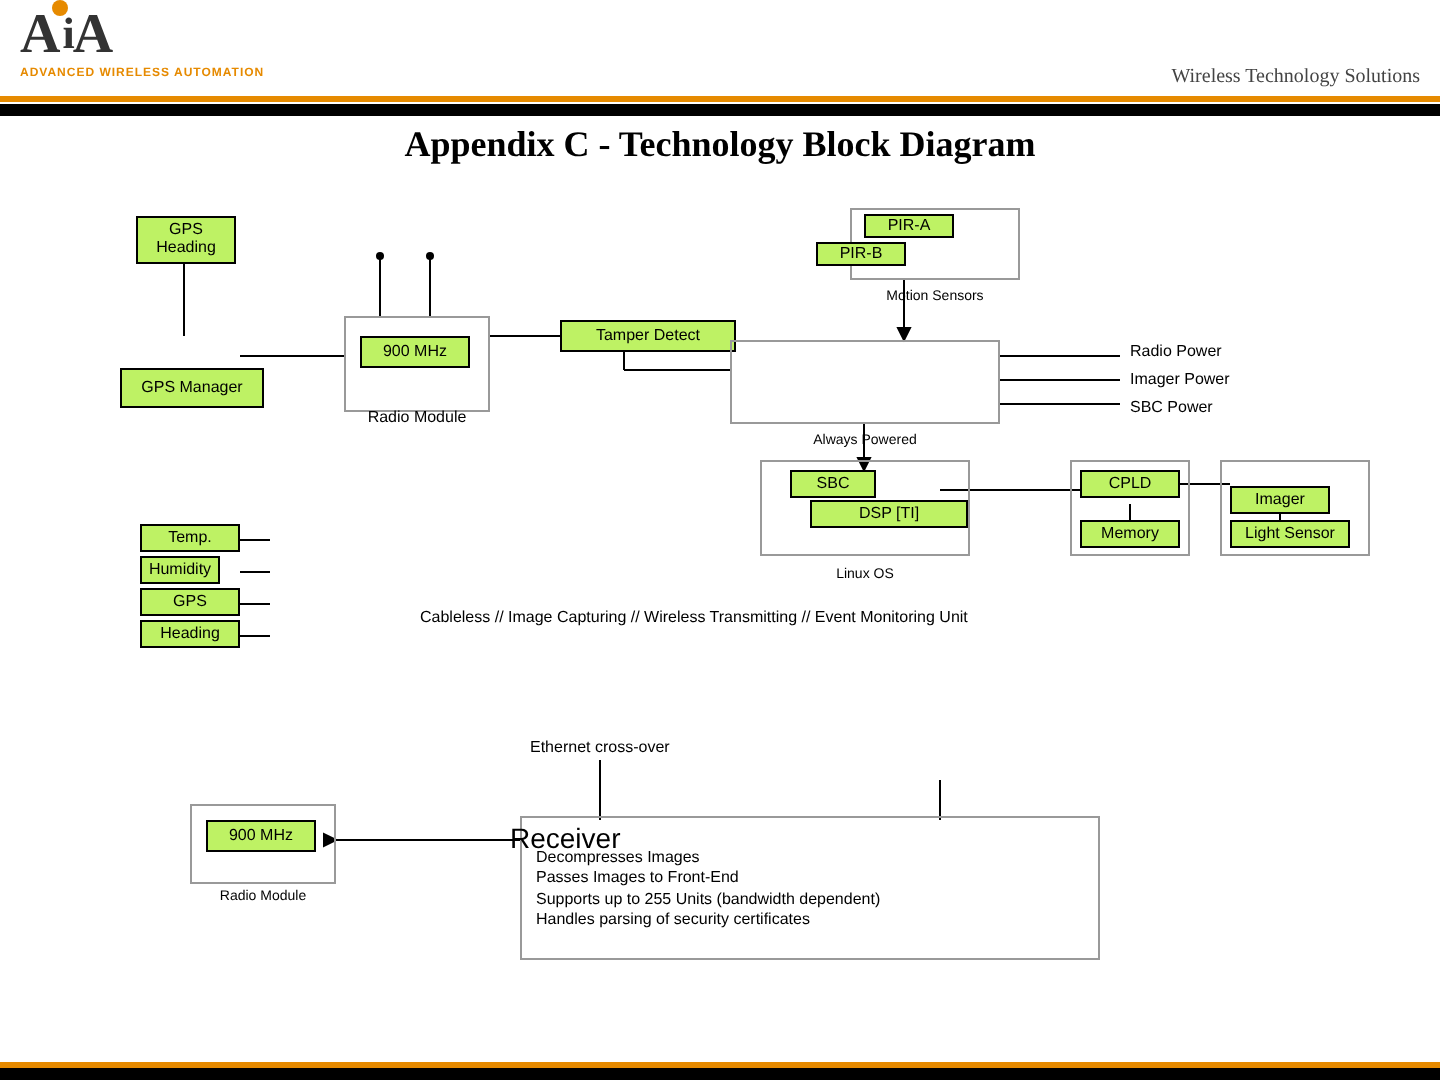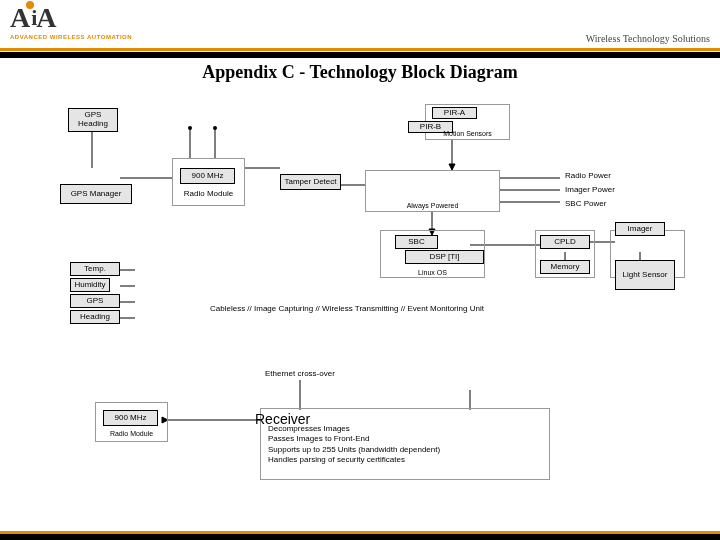--- a/index.html
+++ b/index.html
@@ -7,24 +7,24 @@
   .header { position: relative; height: 60px; }
   .logo { position: absolute; left: 10px; top: 2px; }
   .logo-main { font-family: Georgia, serif; font-size: 28px; font-weight: bold; color: #333; letter-spacing: -1px; }
   .logo-dot { display: inline-block; width: 8px; height: 8px; border-radius: 50%; background: #e68a00; position: relative; top: -18px; margin: 0 -3px; }
   .logo-sub { font-size: 6px; color: #e68a00; letter-spacing: 0.5px; font-weight: bold; }
   .tagline { position: absolute; right: 10px; top: 33px; font-size: 10px; color: #444; font-family: Georgia, serif; }
   .rule-orange-top { position: absolute; top: 48px; left: 0; right: 0; height: 3px; background: #e68a00; }
   .rule-black-top { position: absolute; top: 52px; left: 0; right: 0; height: 6px; background: #000; }
   .title { position: absolute; top: 62px; width: 100%; text-align: center; font-family: "Times New Roman", serif; font-size: 18px; font-weight: bold; }
   .canvas { position: absolute; top: 90px; left: 0; width: 720px; height: 420px; }
-  .box { position: absolute; border: 1px solid #000; background: #e5e5e5; font-size: 8px; display: flex; align-items: center; justify-content: center; text-align: center; padding: 1px 2px; line-height: 1.1; }
+  .box { position: absolute; border: 1px solid #000; background: #bef264; font-size: 8px; display: flex; align-items: center; justify-content: center; text-align: center; padding: 1px 2px; line-height: 1.1; }
   .group { position: absolute; border: 1px solid #999; background: transparent; }
   .label { position: absolute; font-size: 8px; line-height: 1.1; }
-  .label-c { text-align: center; }
+  .label-c { text-align: center; margin-top: 15px; }
   .dot { position: absolute; width: 4px; height: 4px; background: #000; border-radius: 50%; }
   svg { position: absolute; top: 0; left: 0; }
   .rule-orange-bot { position: absolute; bottom: 6px; left: 0; right: 0; height: 3px; background: #e68a00; }
   .rule-black-bot { position: absolute; bottom: 0; left: 0; right: 0; height: 6px; background: #000; }
 </style>
 </head>
 <body>
 
 <div class="header">
   <div class="logo">
@@ -92,21 +92,21 @@
 Heading</div>
 
   <div class="box" style="left:60px;top:94px;width:72px;height:20px">GPS Manager</div>
 
   <div class="group" style="left:172px;top:68px;width:73px;height:48px"></div>
   <div class="box" style="left:180px;top:78px;width:55px;height:16px">900 MHz</div>
   <div class="label label-c" style="left:172px;top:100px;width:73px">Radio Module</div>
   <div class="dot" style="left:188px;top:36px"></div>
   <div class="dot" style="left:213px;top:36px"></div>
 
-  <div class="box" style="left:280px;top:84px;width:61px;height:16px">Tamper Detect</div>
+  <div class="box" style="left:280px;top:70px;width:88px;height:16px">Tamper Detect</div>
 
   <div class="group" style="left:425px;top:14px;width:85px;height:36px"></div>
   <div class="box" style="left:432px;top:17px;width:45px;height:12px">PIR-A</div>
   <div class="box" style="left:408px;top:31px;width:45px;height:12px">PIR-B</div>
   <div class="label label-c" style="left:425px;top:40px;width:85px;font-size:7px">Motion Sensors</div>
 
   <div class="group" style="left:365px;top:80px;width:135px;height:42px"></div>
   <div class="label label-c" style="left:365px;top:112px;width:135px;font-size:7px">Always Powered</div>
 
   <div class="label" style="left:565px;top:82px">Radio Power</div>
@@ -116,22 +116,22 @@
   <div class="group" style="left:380px;top:140px;width:105px;height:48px"></div>
   <div class="box" style="left:395px;top:145px;width:43px;height:14px">SBC</div>
   <div class="box" style="left:405px;top:160px;width:79px;height:14px">DSP [TI]</div>
   <div class="label label-c" style="left:380px;top:179px;width:105px;font-size:7px">Linux OS</div>
 
   <div class="group" style="left:535px;top:140px;width:60px;height:48px"></div>
   <div class="box" style="left:540px;top:145px;width:50px;height:14px">CPLD</div>
   <div class="box" style="left:540px;top:170px;width:50px;height:14px">Memory</div>
 
   <div class="group" style="left:610px;top:140px;width:75px;height:48px"></div>
-  <div class="box" style="left:615px;top:132px;width:50px;height:14px">Imager</div>
-  <div class="box" style="left:615px;top:170px;width:60px;height:30px">Light Sensor</div>
+  <div class="box" style="left:615px;top:153px;width:50px;height:14px">Imager</div>
+  <div class="box" style="left:615px;top:170px;width:60px;height:14px">Light Sensor</div>
 
   <div class="box" style="left:70px;top:172px;width:50px;height:14px">Temp.</div>
   <div class="box" style="left:70px;top:188px;width:40px;height:14px">Humidity</div>
   <div class="box" style="left:70px;top:204px;width:50px;height:14px">GPS</div>
   <div class="box" style="left:70px;top:220px;width:50px;height:14px">Heading</div>
 
   <div class="label" style="left:210px;top:215px">Cableless // Image Capturing // Wireless Transmitting // Event Monitoring Unit</div>
 
   <div class="label" style="left:265px;top:280px;font-size:8px">Ethernet cross-over</div>
 

